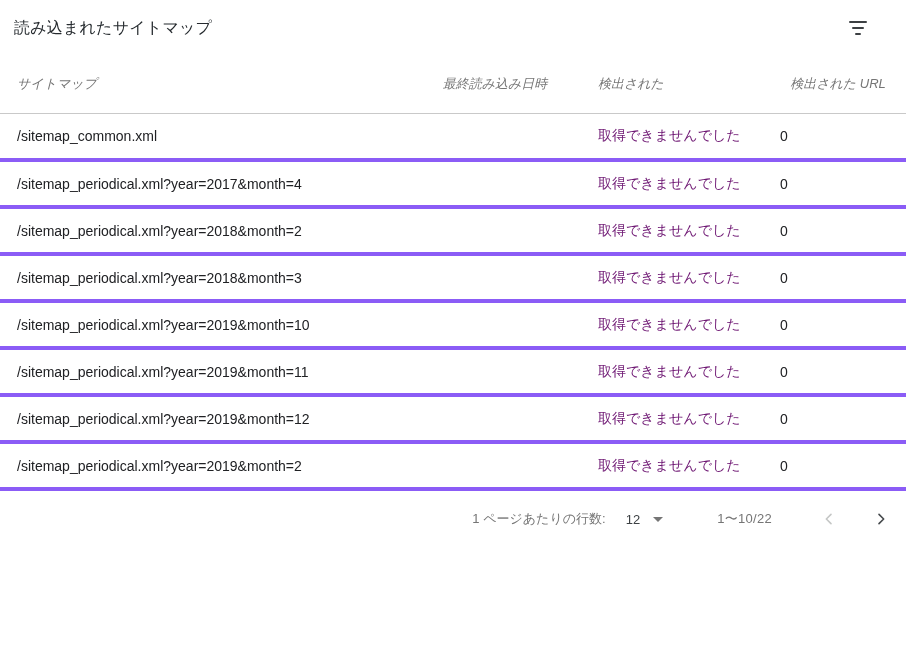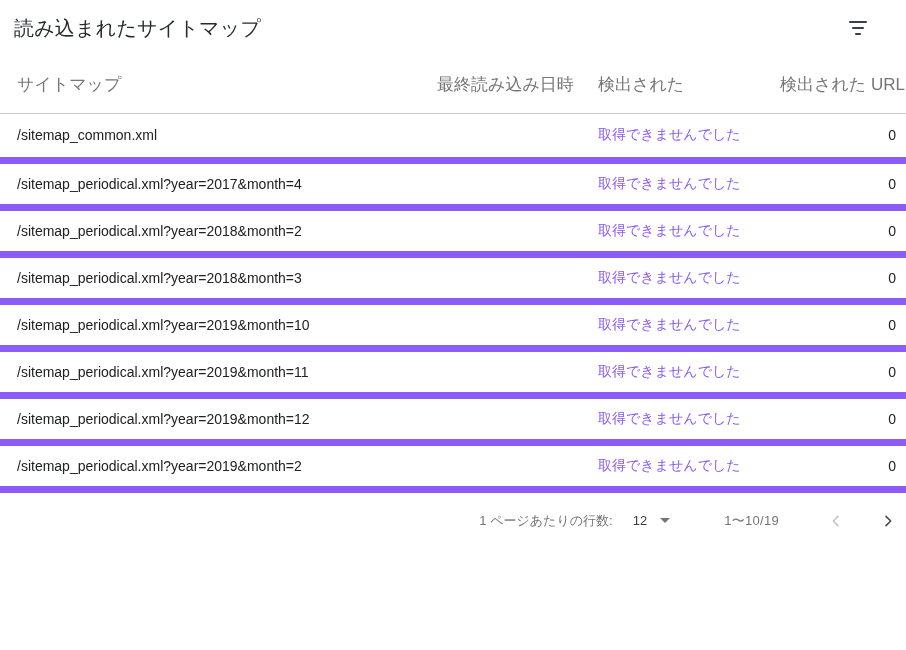--- a/index.html
+++ b/index.html
@@ -3,45 +3,45 @@
 <meta charset="utf-8">
 <style>
   * { margin:0; padding:0; box-sizing:border-box; }
   html,body { width:906px; height:650px; background:#ffffff;
     font-family:"Liberation Sans", sans-serif; color:#202124; }
   .card { width:906px; height:650px; display:flex; flex-direction:column; overflow:hidden; }
 
   
   .title-bar { height:56px; flex:0 0 56px; display:flex; align-items:center;
     justify-content:space-between; padding:0 38px 0 14px; }
-  .page-title { font-size:20px; font-weight:400; color:#252a2e; letter-spacing:.2px; }
+  .page-title { font-size:16px; font-weight:400; color:#252a2e; letter-spacing:.2px; }
   .filter-btn { width:20px; height:20px; display:flex; flex-direction:column;
     align-items:center; justify-content:center; cursor:pointer; background:none; border:none; }
   .filter-btn .bar { height:2px; background:#3c4043; border-radius:1px; }
   .filter-btn .bar + .bar { margin-top:4px; }
   .bar-1 { width:18px; } .bar-2 { width:12px; } .bar-3 { width:6px; }
 
   
   table { width:906px; border-collapse:collapse; table-layout:fixed; }
   col.c1 { width:437px; } col.c2 { width:116px; } col.c3 { width:227px; } col.c4 { width:126px; }
-  thead th { height:57px; font-size:17px; font-weight:400; color:#757575;
-    border-bottom:1px solid #c9c9c9; white-space:nowrap; }
+  thead th { height:57px; font-size:13px; font-weight:400; color:#757575;
+    border-bottom:1px solid #c9c9c9; white-space:nowrap;font-style:italic; }
   th.a-left, td.a-left { text-align:left; }
-  th.a-right, td.a-right { text-align:right; }
+  th.a-right, td.a-right { }
   th.c1-cell, td.c1-cell { padding-left:17px; }
   th.c3-cell, td.c3-cell { padding-left:45px; }
   th.c4-cell, td.c4-cell { padding-right:10px; }
   tbody td { height:47px; font-size:14px; color:#202124;
-    border-bottom:7px solid #8b5cf6; white-space:nowrap; overflow:hidden; }
+    border-bottom:4px solid #8b5cf6; white-space:nowrap; overflow:hidden; }
   tbody tr { cursor:pointer; }
-  .status-error { color:#8b5cf6; }
+  .status-error { color:#701a75; }
 
   
   .footer { height:56px; flex:0 0 56px; display:flex; align-items:center;
-    justify-content:flex-end; padding-right:5px; font-size:13px; color:#757575;gap:8px; }
+    justify-content:flex-end; padding-right:12px; font-size:13px; color:#757575;gap:8px; }
   .rpp-label { margin-right:12px; }
   .rpp-select { display:inline-flex; align-items:center; cursor:pointer; }
   .rpp-value { color:#3c4043; margin-right:13px; }
   .caret-down { width:0; height:0; border-left:5px solid transparent;
     border-right:5px solid transparent; border-top:5px solid #757575; }
   .range-label { margin-left:46px; margin-right:36px; letter-spacing:.3px; }
   .pg-btn { width:26px; height:26px; display:flex; align-items:center; justify-content:center;
     background:none; border:none; cursor:pointer; }
   .pg-btn + .pg-btn { margin-left:18px; }
   .pg-btn svg { display:block; }
@@ -128,21 +128,21 @@
       </tr>
     </tbody>
   </table>
 
   <div class="footer">
     <span class="rpp-label">1 ページあたりの行数:</span>
     <span class="rpp-select">
       <span class="rpp-value">12</span>
       <span class="caret-down"></span>
     </span>
-    <span class="range-label">1〜10/19</span>
+    <span class="range-label">1〜10/22</span>
     <button class="pg-btn">
       <svg class="chev-prev" width="16" height="16" viewBox="0 0 24 24" fill="none" stroke-width="2.4" stroke-linecap="round" stroke-linejoin="round">
           <path d="M15 5l-7 7 7 7"></path>
         </svg>
     </button>
     <button class="pg-btn">
       <svg class="chev-next" width="16" height="16" viewBox="0 0 24 24" fill="none" stroke-width="2.4" stroke-linecap="round" stroke-linejoin="round">
           <path d="M9 5l7 7-7 7"></path>
         </svg>
     </button>

